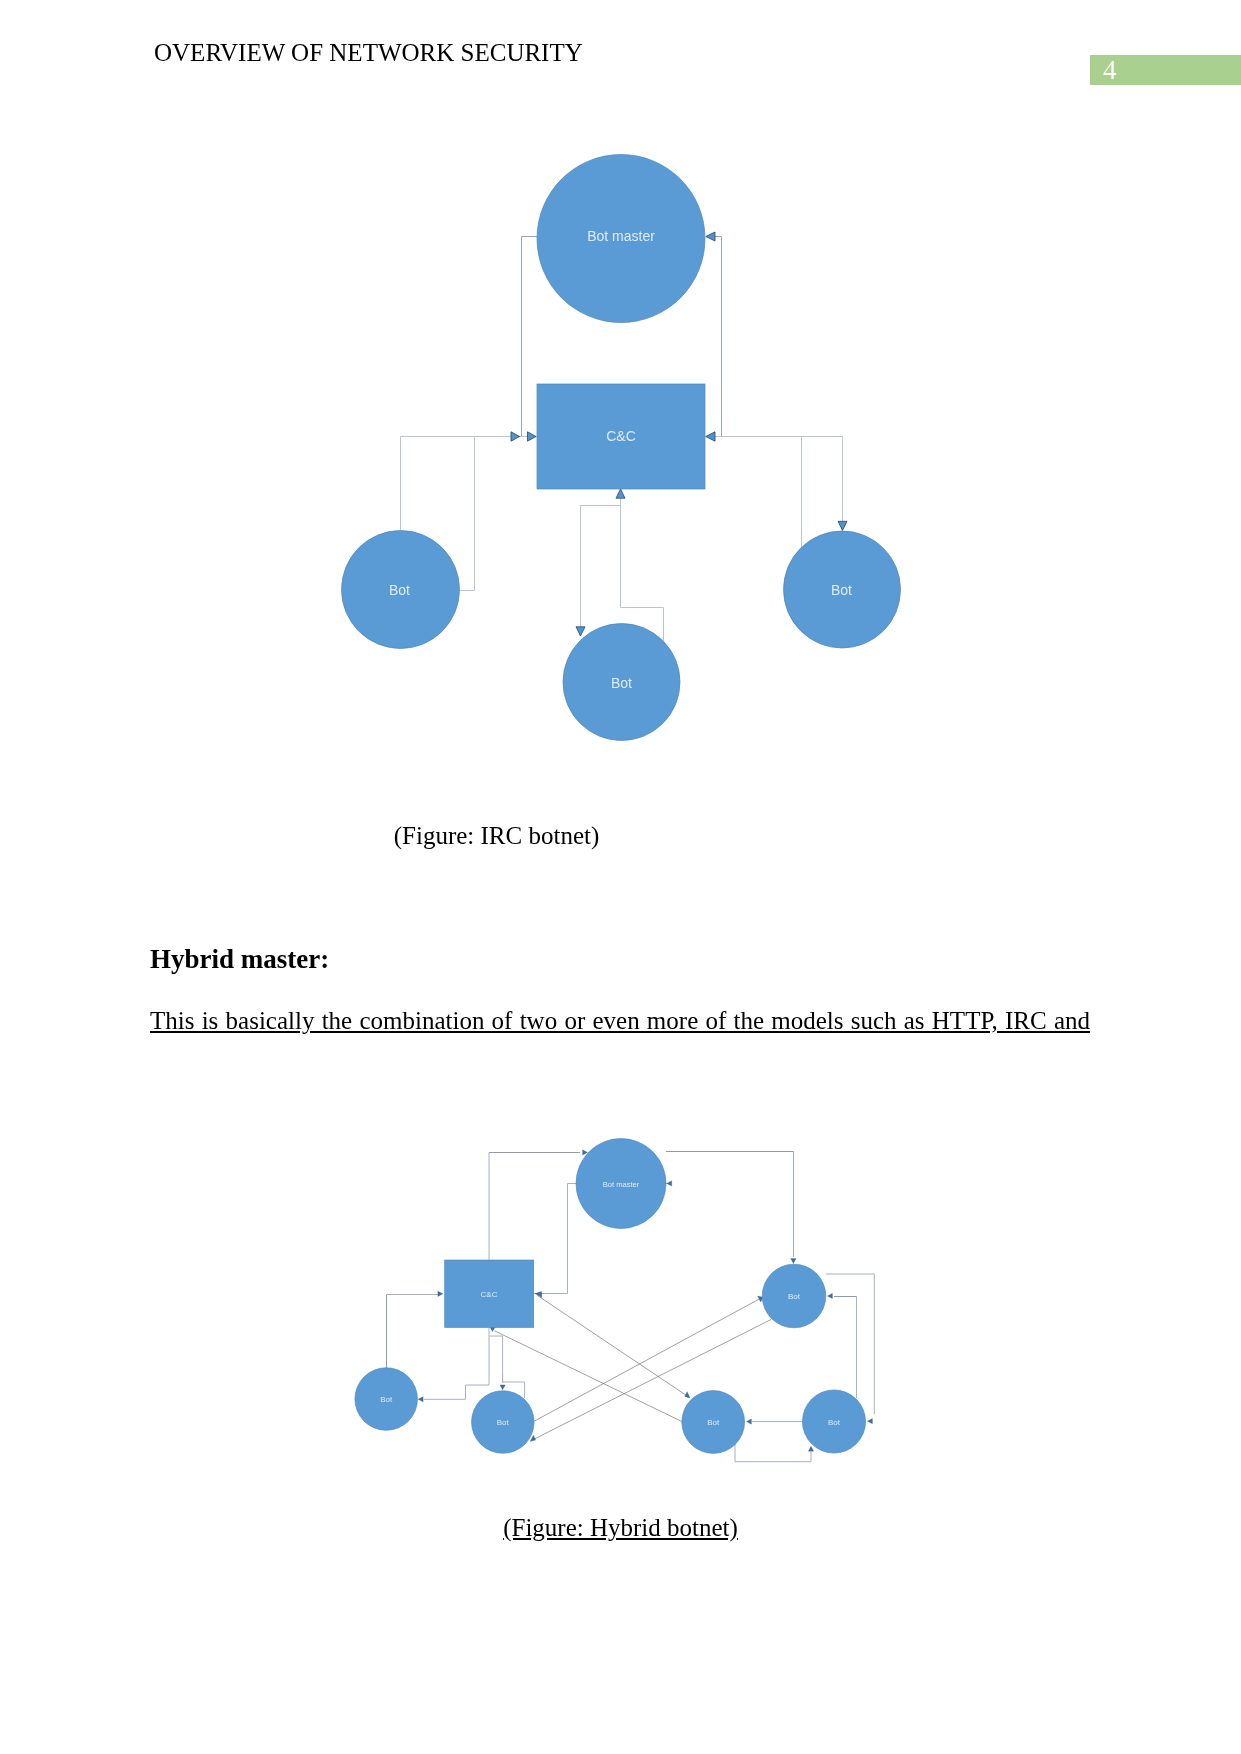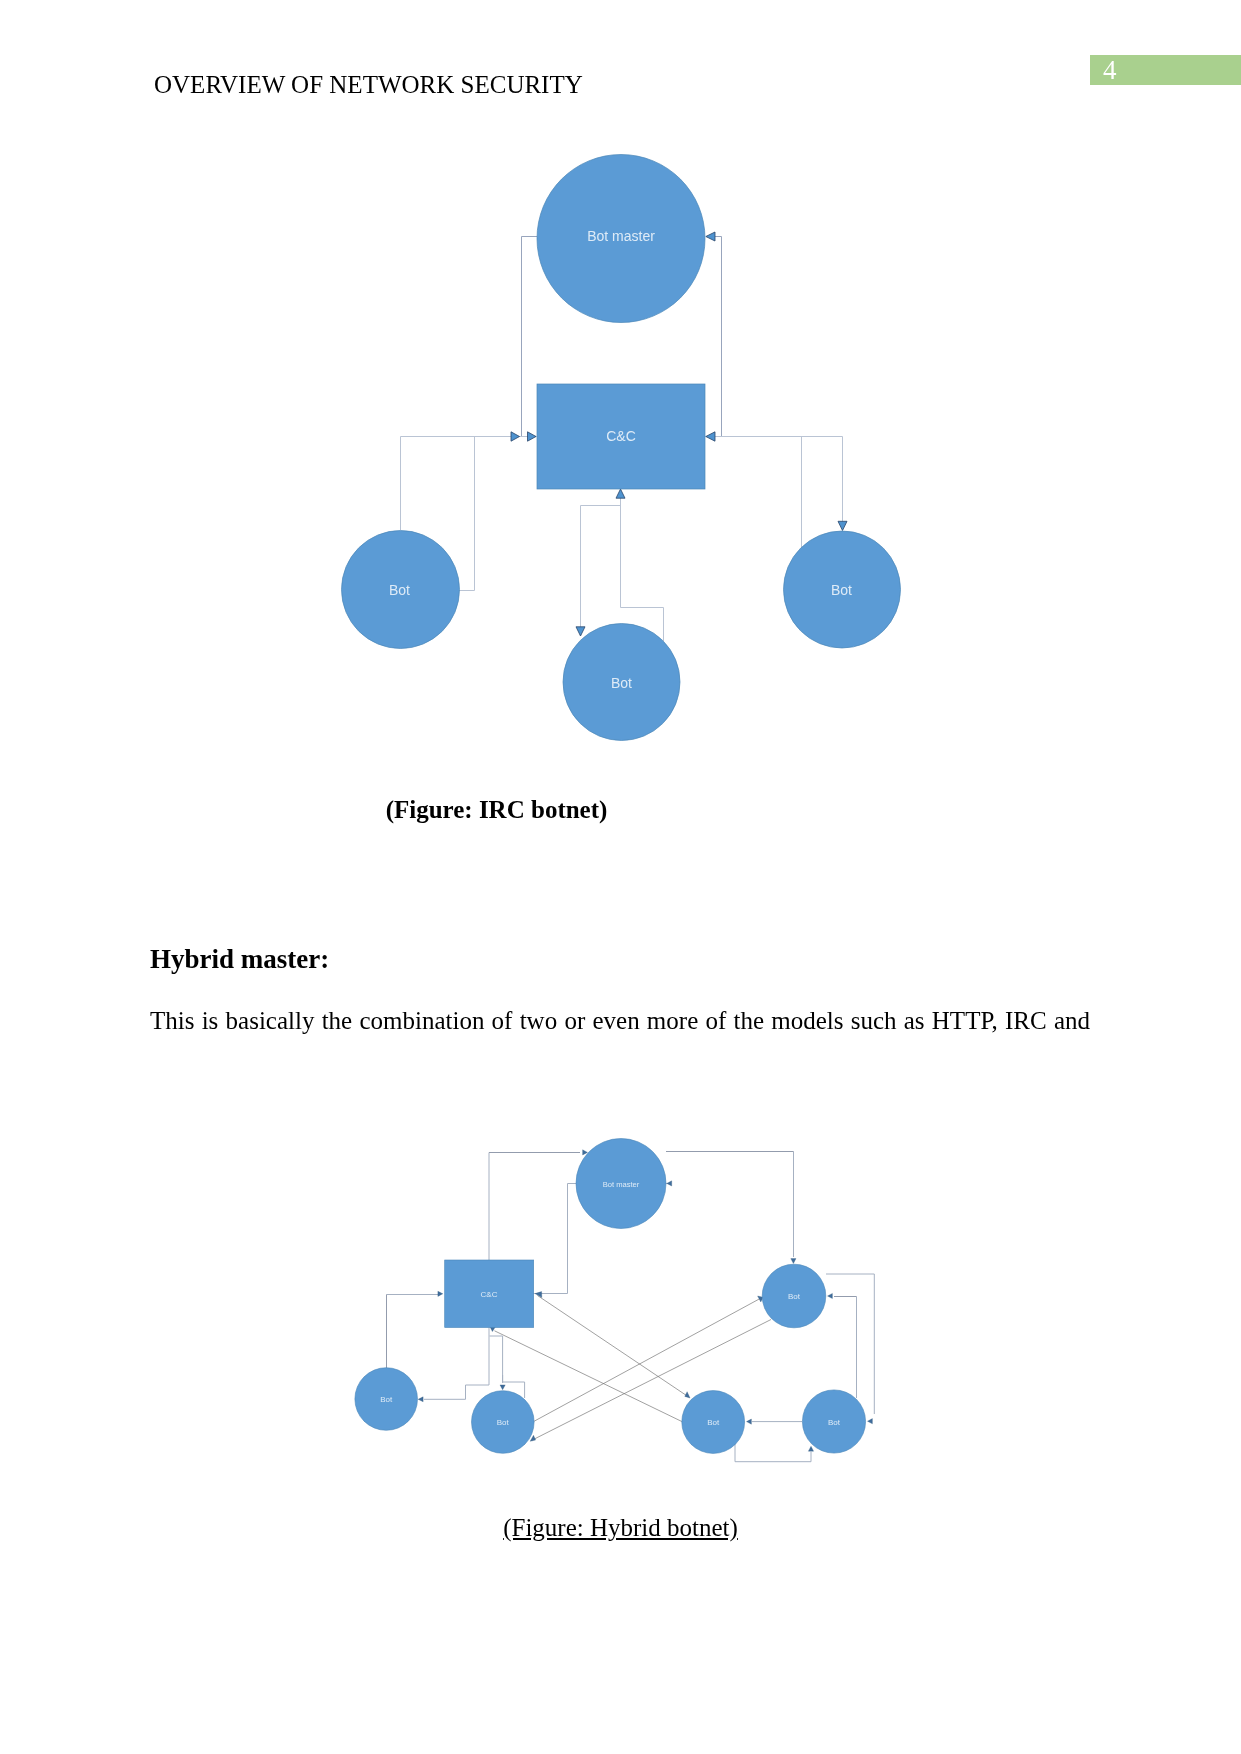--- a/index.html
+++ b/index.html
@@ -2,25 +2,25 @@
 <html><head>
 <meta charset="utf-8">
 <title>Overview of Network Security</title>
 <style>
   html,body{margin:0;padding:0;}
   body{width:1241px;height:1754px;background:#ffffff;position:relative;overflow:hidden;
        font-family:"Liberation Serif",serif;color:#000;
        -webkit-font-smoothing:antialiased;}
   .page{position:absolute;left:0;top:0;width:1241px;height:1754px;}
   #pgbadge{position:absolute;left:1090px;top:55px;width:165px;height:30px;background:#a9d08e;}
-  #hdr{position:absolute;left:154px;top:73px;font-size:25px;line-height:24px;white-space:nowrap;}
+  #hdr{position:absolute;left:154px;top:41px;font-size:25px;line-height:24px;white-space:nowrap;}
   #pgnum{position:absolute;left:1103px;top:56.5px;font-size:27px;line-height:26px;color:#ffffff;}
   .caption{position:absolute;text-align:center;font-size:25px;line-height:25px;white-space:nowrap;}
   #sec-head{position:absolute;left:150px;top:946px;font-size:27px;line-height:26px;font-weight:bold;white-space:nowrap;}
-  #para{position:absolute;left:150px;top:992px;width:940px;font-size:25px;line-height:58px;text-align:justify;}
+  #para{position:absolute;left:150px;top:992px;width:940px;font-size:25px;line-height:58px;text-align:justify;text-decoration:underline;}
   #para .l1{display:block;text-align-last:justify;}
   #para .l2{display:block;}
   svg{position:absolute;display:block;}
   .fig-svg{overflow:visible;}
 </style>
 </head>
 <body>
 
 <div class="page">
 
@@ -58,21 +58,21 @@
       <circle cx="842" cy="589.5" r="58.5" fill="#5b9bd5"></circle>
     </g>
     <g fill="#deebf7" font-family="Liberation Sans, sans-serif" font-size="14" text-anchor="middle">
       <text x="621" y="241.0">Bot master</text>
       <text x="621" y="441.0">C&amp;C</text>
       <text x="399.5" y="595.0">Bot</text>
       <text x="621.5" y="688.0">Bot</text>
       <text x="841.5" y="595.0">Bot</text>
     </g>
   </svg>
-  <div class="caption" id="cap1" style="left:0;top:797px;width:993px;font-weight:bold;">(Figure: IRC botnet)</div>
+  <div class="caption" id="cap1" style="left:0;top:823px;width:993px;">(Figure: IRC botnet)</div>
 
   <div id="sec-head">Hybrid master:</div>
   <div id="para">
       <span class="l1">This is basically the combination of two or even more of the models such as HTTP, IRC and</span>
     </div>
 
   <svg id="fig2" class="fig-svg" width="1241" height="380" viewBox="0 1130 1241 380" style="left:0;top:1130px;">
     <g fill="none" stroke="#a6b1c2" stroke-width="1">
       <path d="M667.5 1183.5 H567.5 V1293.5 H530"></path>
       <path d="M489 1260 V1152.5"></path>

